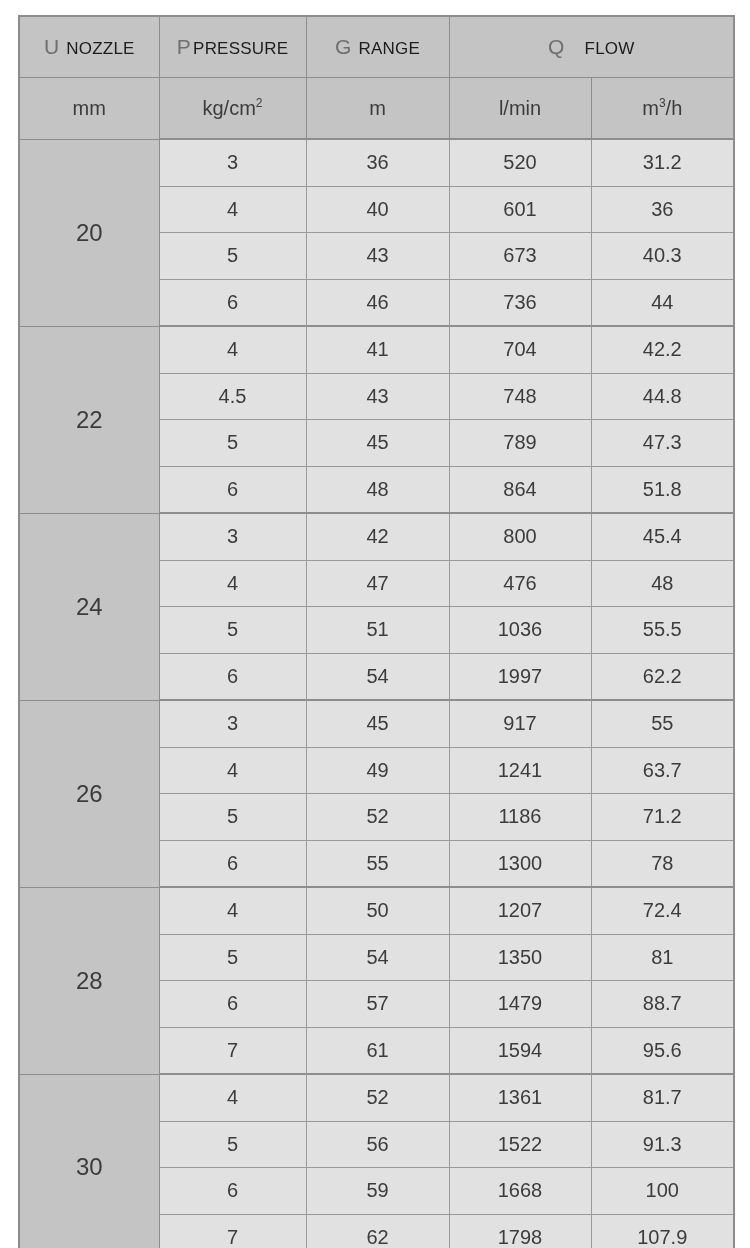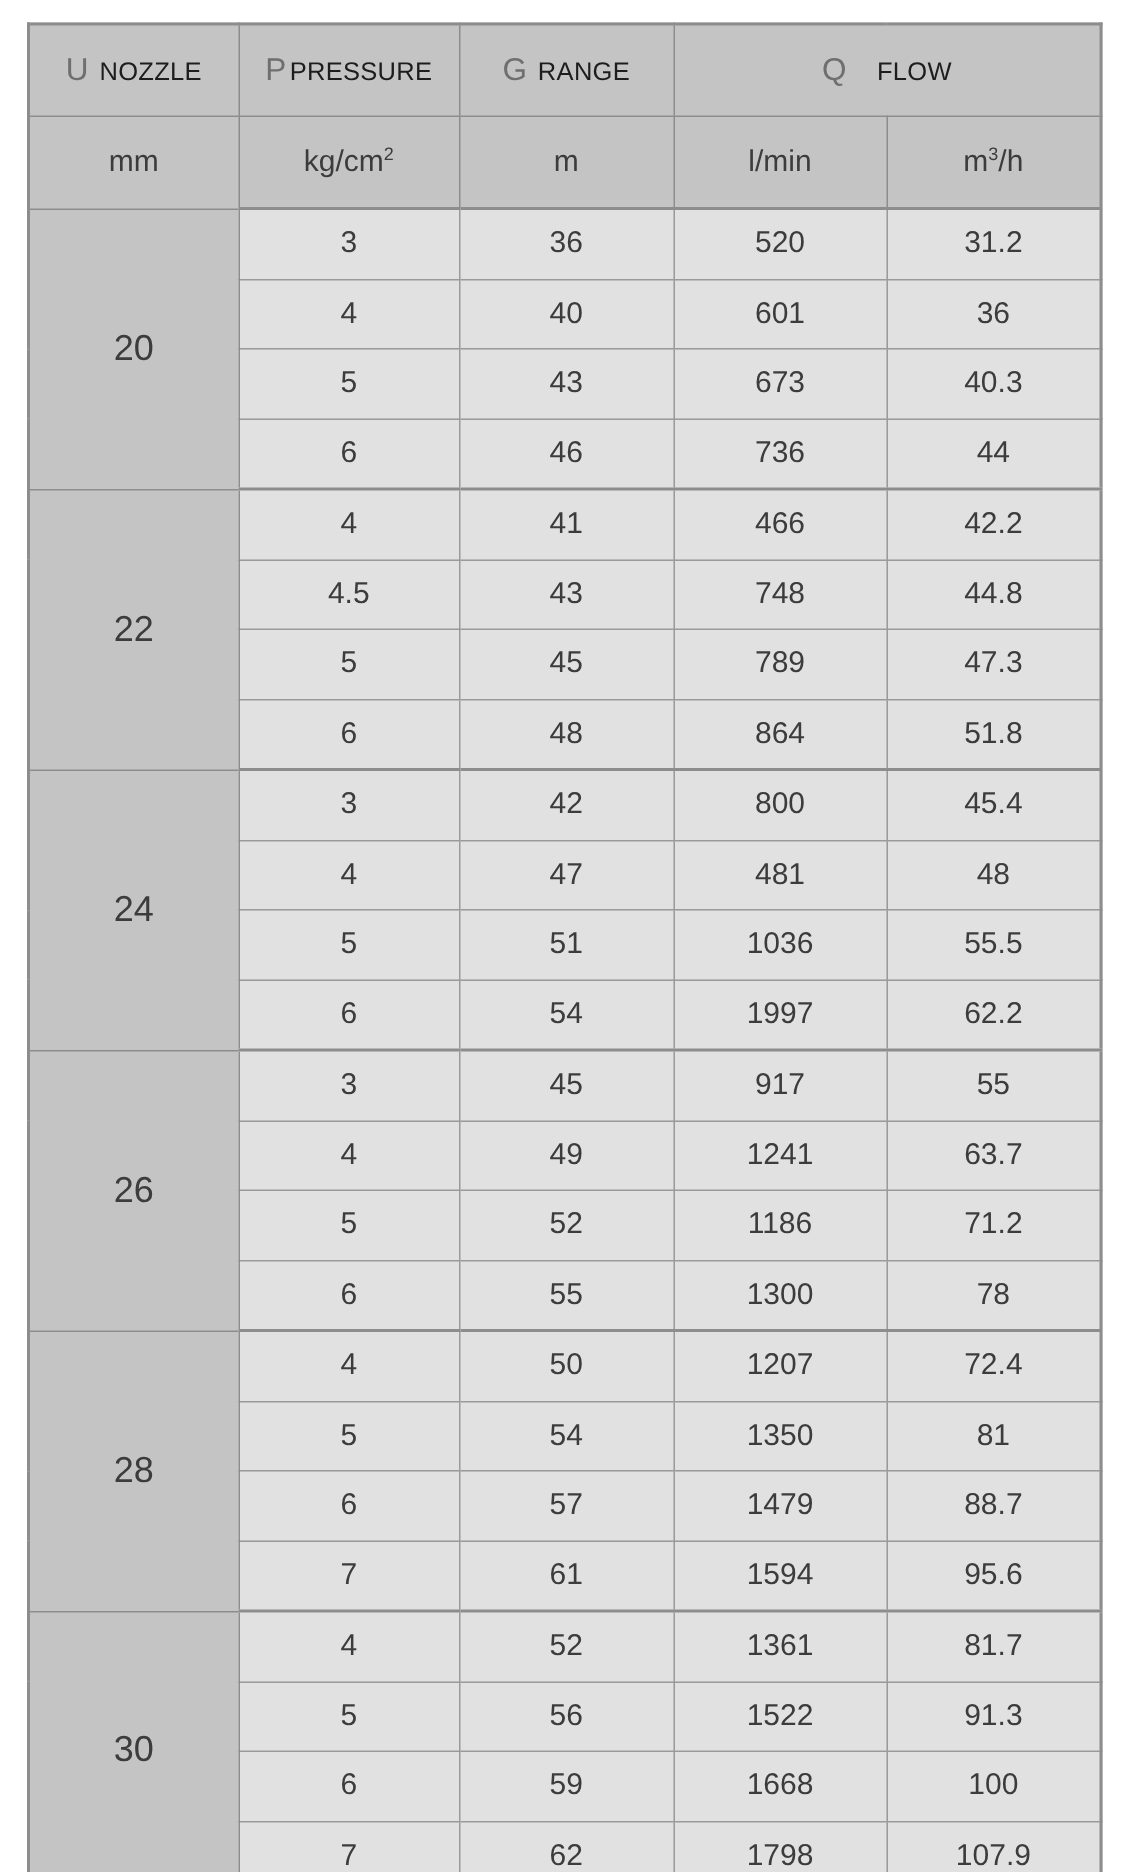--- a/index.html
+++ b/index.html
@@ -174,21 +174,21 @@
         <tr>
           <td class="val">6</td>
           <td class="val">46</td>
           <td class="val">736</td>
           <td class="val">44</td>
         </tr>
         <tr class="group-start">
           <td class="nozzle" rowspan="4">22</td>
           <td class="val">4</td>
           <td class="val">41</td>
-          <td class="val">466</td>
+          <td class="val">704</td>
           <td class="val">42.2</td>
         </tr>
         <tr>
           <td class="val">4.5</td>
           <td class="val">43</td>
           <td class="val">748</td>
           <td class="val">44.8</td>
         </tr>
         <tr>
           <td class="val">5</td>
@@ -205,21 +205,21 @@
         <tr class="group-start">
           <td class="nozzle" rowspan="4">24</td>
           <td class="val">3</td>
           <td class="val">42</td>
           <td class="val">800</td>
           <td class="val">45.4</td>
         </tr>
         <tr>
           <td class="val">4</td>
           <td class="val">47</td>
-          <td class="val">481</td>
+          <td class="val">476</td>
           <td class="val">48</td>
         </tr>
         <tr>
           <td class="val">5</td>
           <td class="val">51</td>
           <td class="val">1036</td>
           <td class="val">55.5</td>
         </tr>
         <tr>
           <td class="val">6</td>

